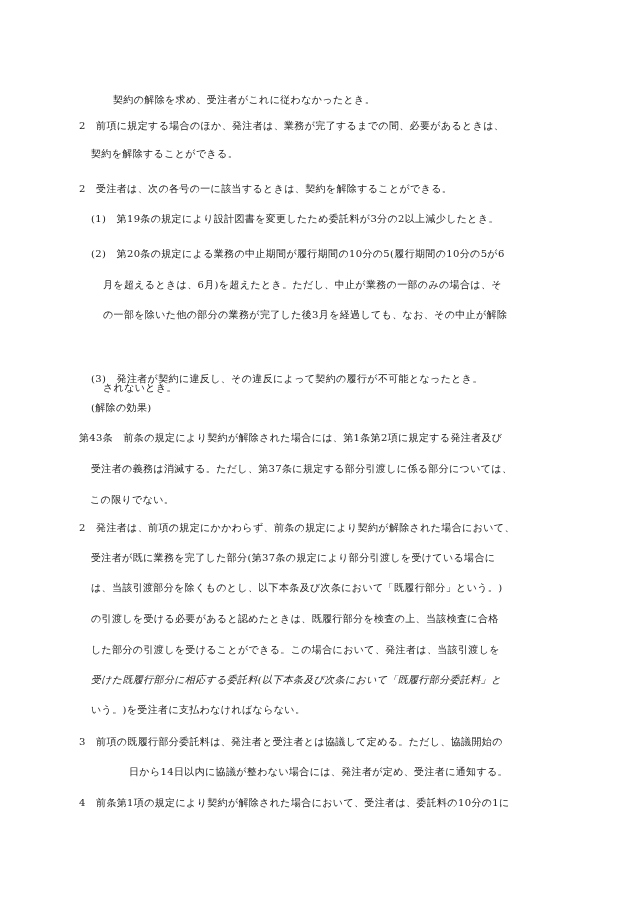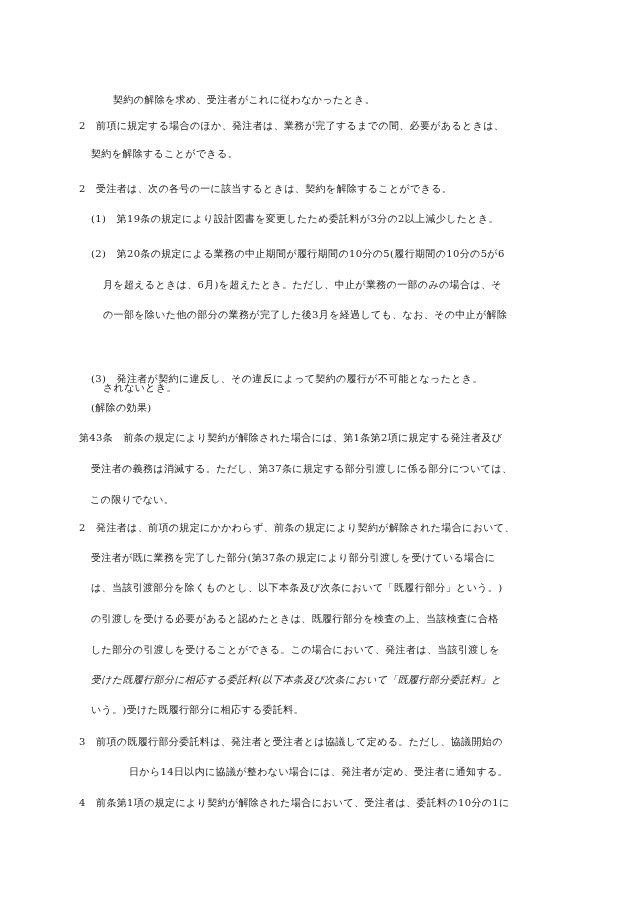--- a/index.html
+++ b/index.html
@@ -31,17 +31,17 @@
     <div class="line" style="left: 91px; top: 400px;">(解除の効果)</div>
     <div class="line" style="left: 79px; top: 430px;">第43条　前条の規定により契約が解除された場合には、第1条第2項に規定する発注者及び</div>
     <div class="line" style="left: 91px; top: 461px;">受注者の義務は消滅する。ただし、第37条に規定する部分引渡しに係る部分については、</div>
     <div class="line" style="left: 90px; top: 492px;">この限りでない。</div>
     <div class="line" style="left: 79px; top: 520px;">2　発注者は、前項の規定にかかわらず、前条の規定により契約が解除された場合において、</div>
     <div class="line" style="left: 91px; top: 550px;">受注者が既に業務を完了した部分(第37条の規定により部分引渡しを受けている場合に</div>
     <div class="line" style="left: 91px; top: 580px; text-align: right;">は、当該引渡部分を除くものとし、以下本条及び次条において「既履行部分」という。)</div>
     <div class="line" style="left: 91px; top: 611px;">の引渡しを受ける必要があると認めたときは、既履行部分を検査の上、当該検査に合格</div>
     <div class="line" style="left: 91px; top: 642px;">した部分の引渡しを受けることができる。この場合において、発注者は、当該引渡しを</div>
     <div class="line" style="left: 91px; top: 672px; font-style: italic;">受けた既履行部分に相応する委託料(以下本条及び次条において「既履行部分委託料」と</div>
-    <div class="line" style="left: 91px; top: 702px;">いう。)受けた既履行部分に相応する委託料。</div>
+    <div class="line" style="left: 91px; top: 702px;">いう。)を受注者に支払わなければならない。</div>
     <div class="line" style="left: 79px; top: 734px;">3　前項の既履行部分委託料は、発注者と受注者とは協議して定める。ただし、協議開始の</div>
     <div class="line" style="left: 91px; top: 764px; margin-left: 38px;">日から14日以内に協議が整わない場合には、発注者が定め、受注者に通知する。</div>
     <div class="line" style="left: 79px; top: 795px;">4　前条第1項の規定により契約が解除された場合において、受注者は、委託料の10分の1に</div>
   </div>
 
 </body></html>

